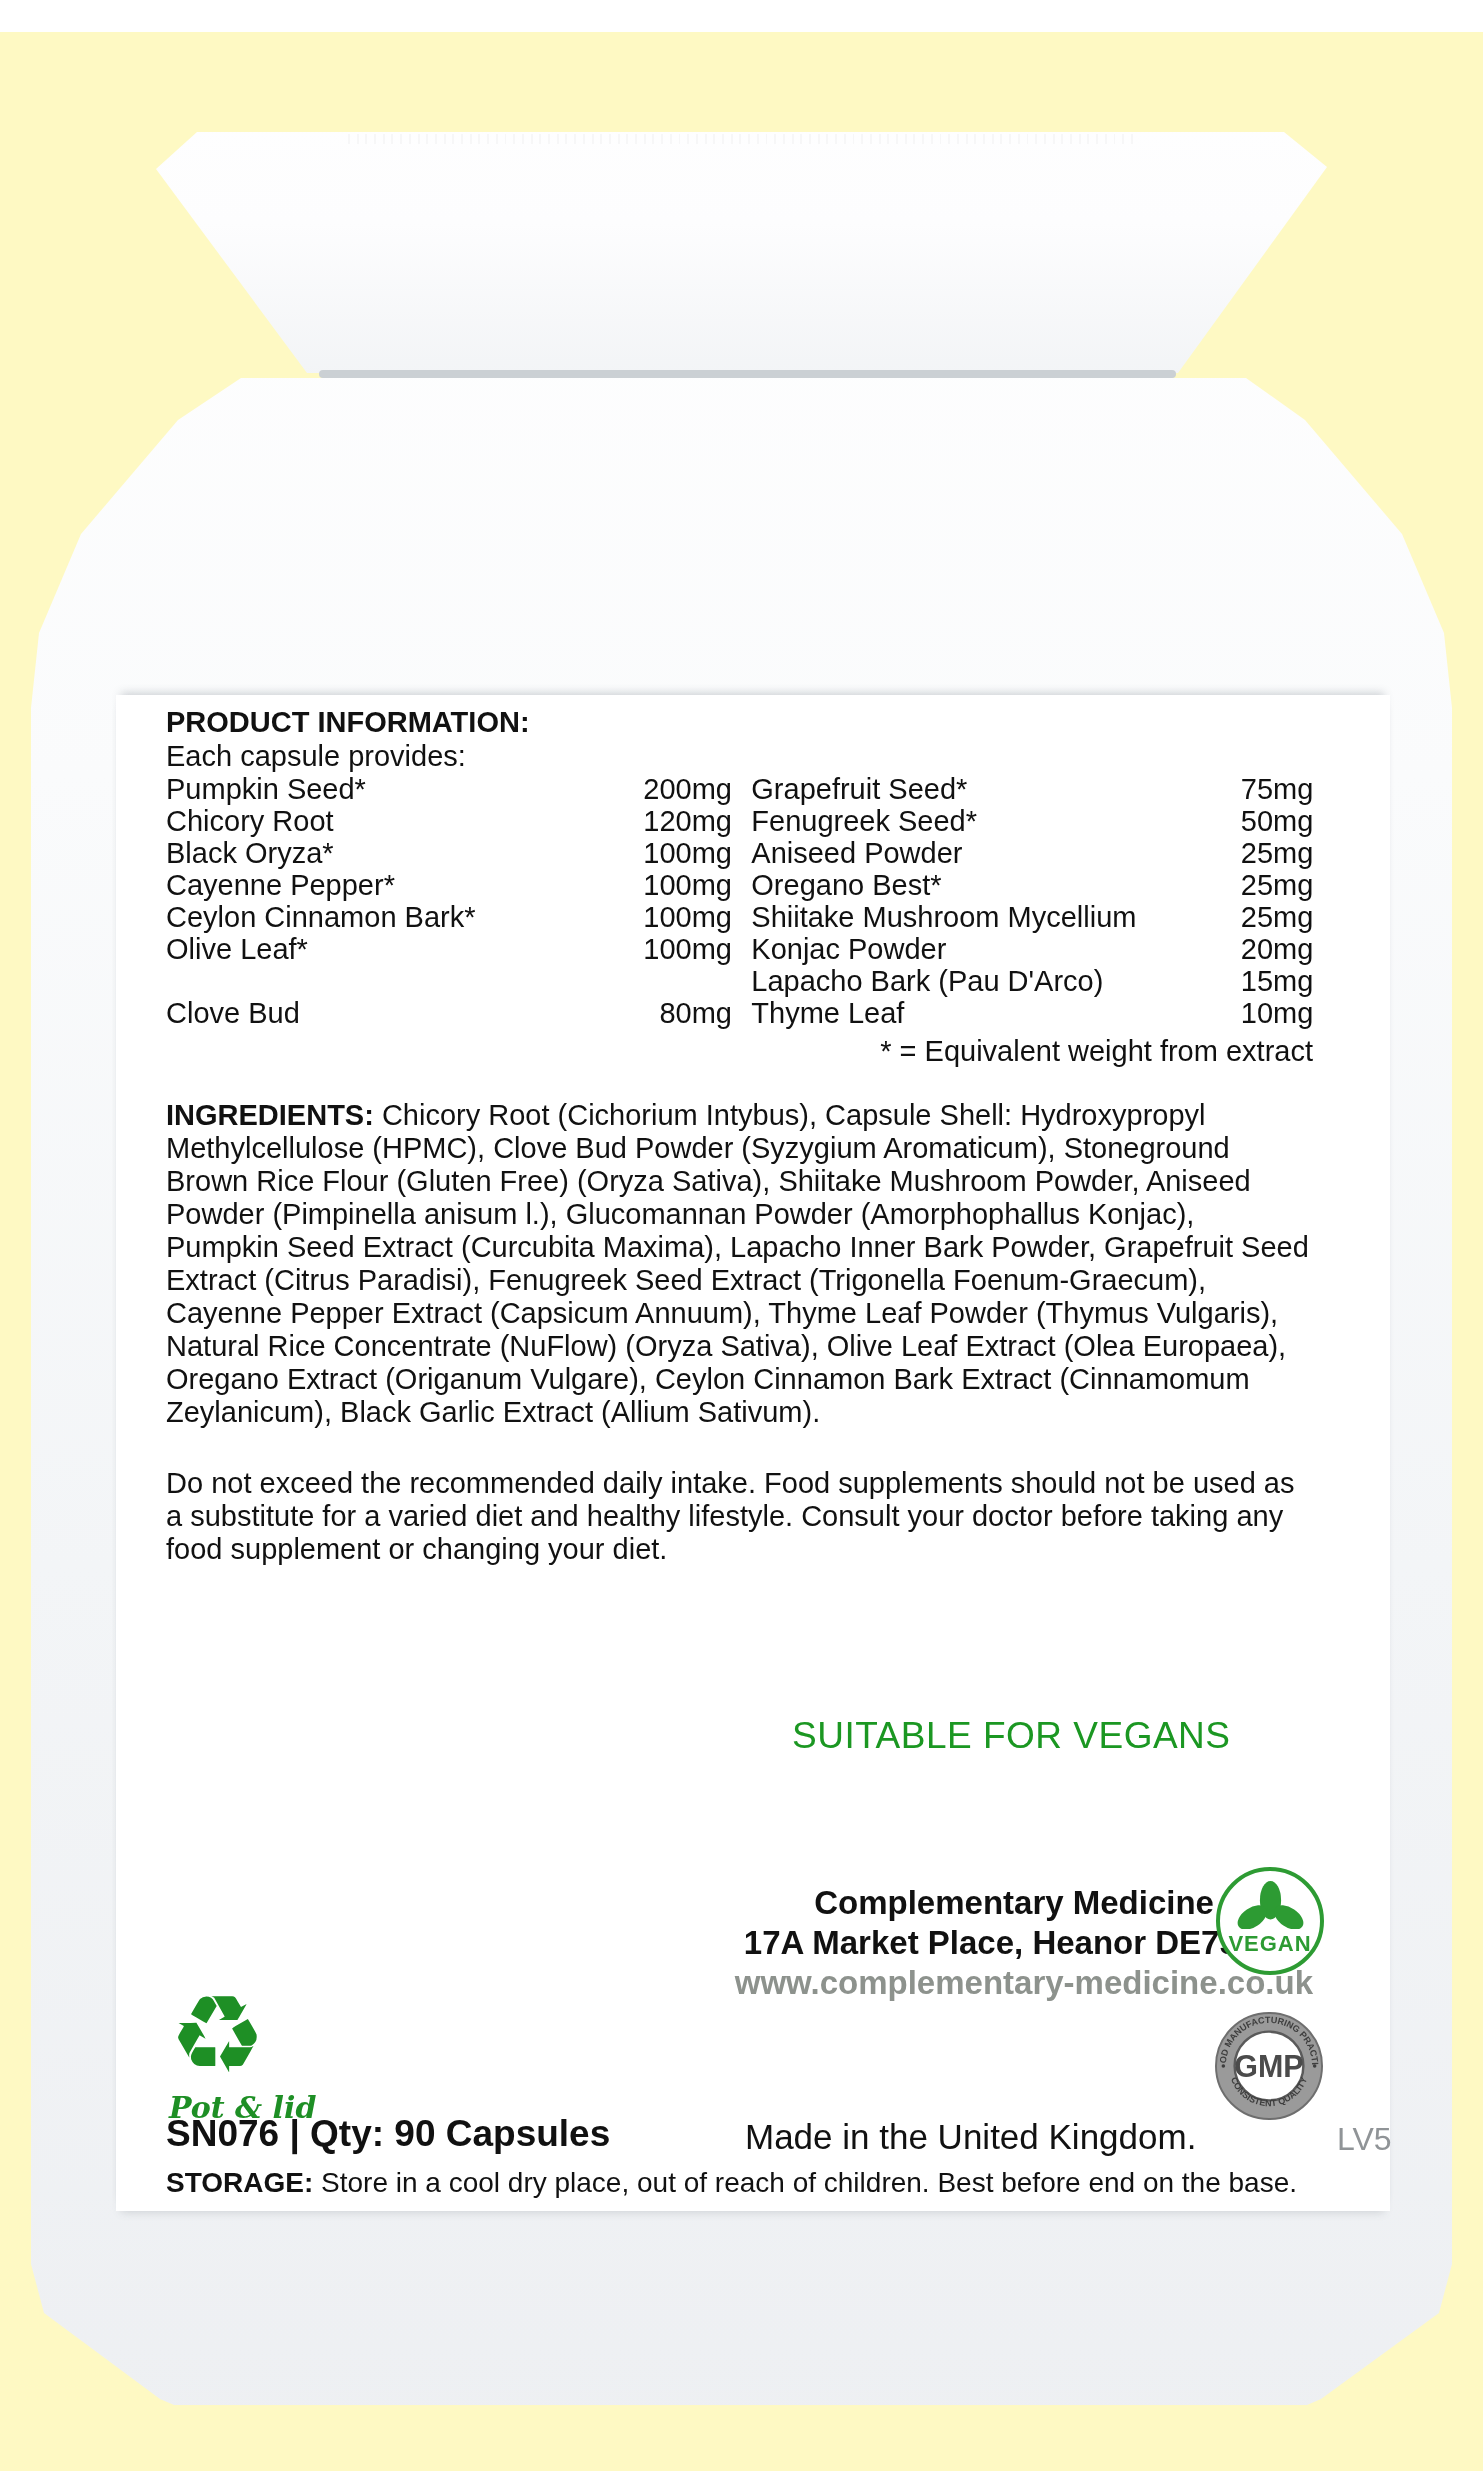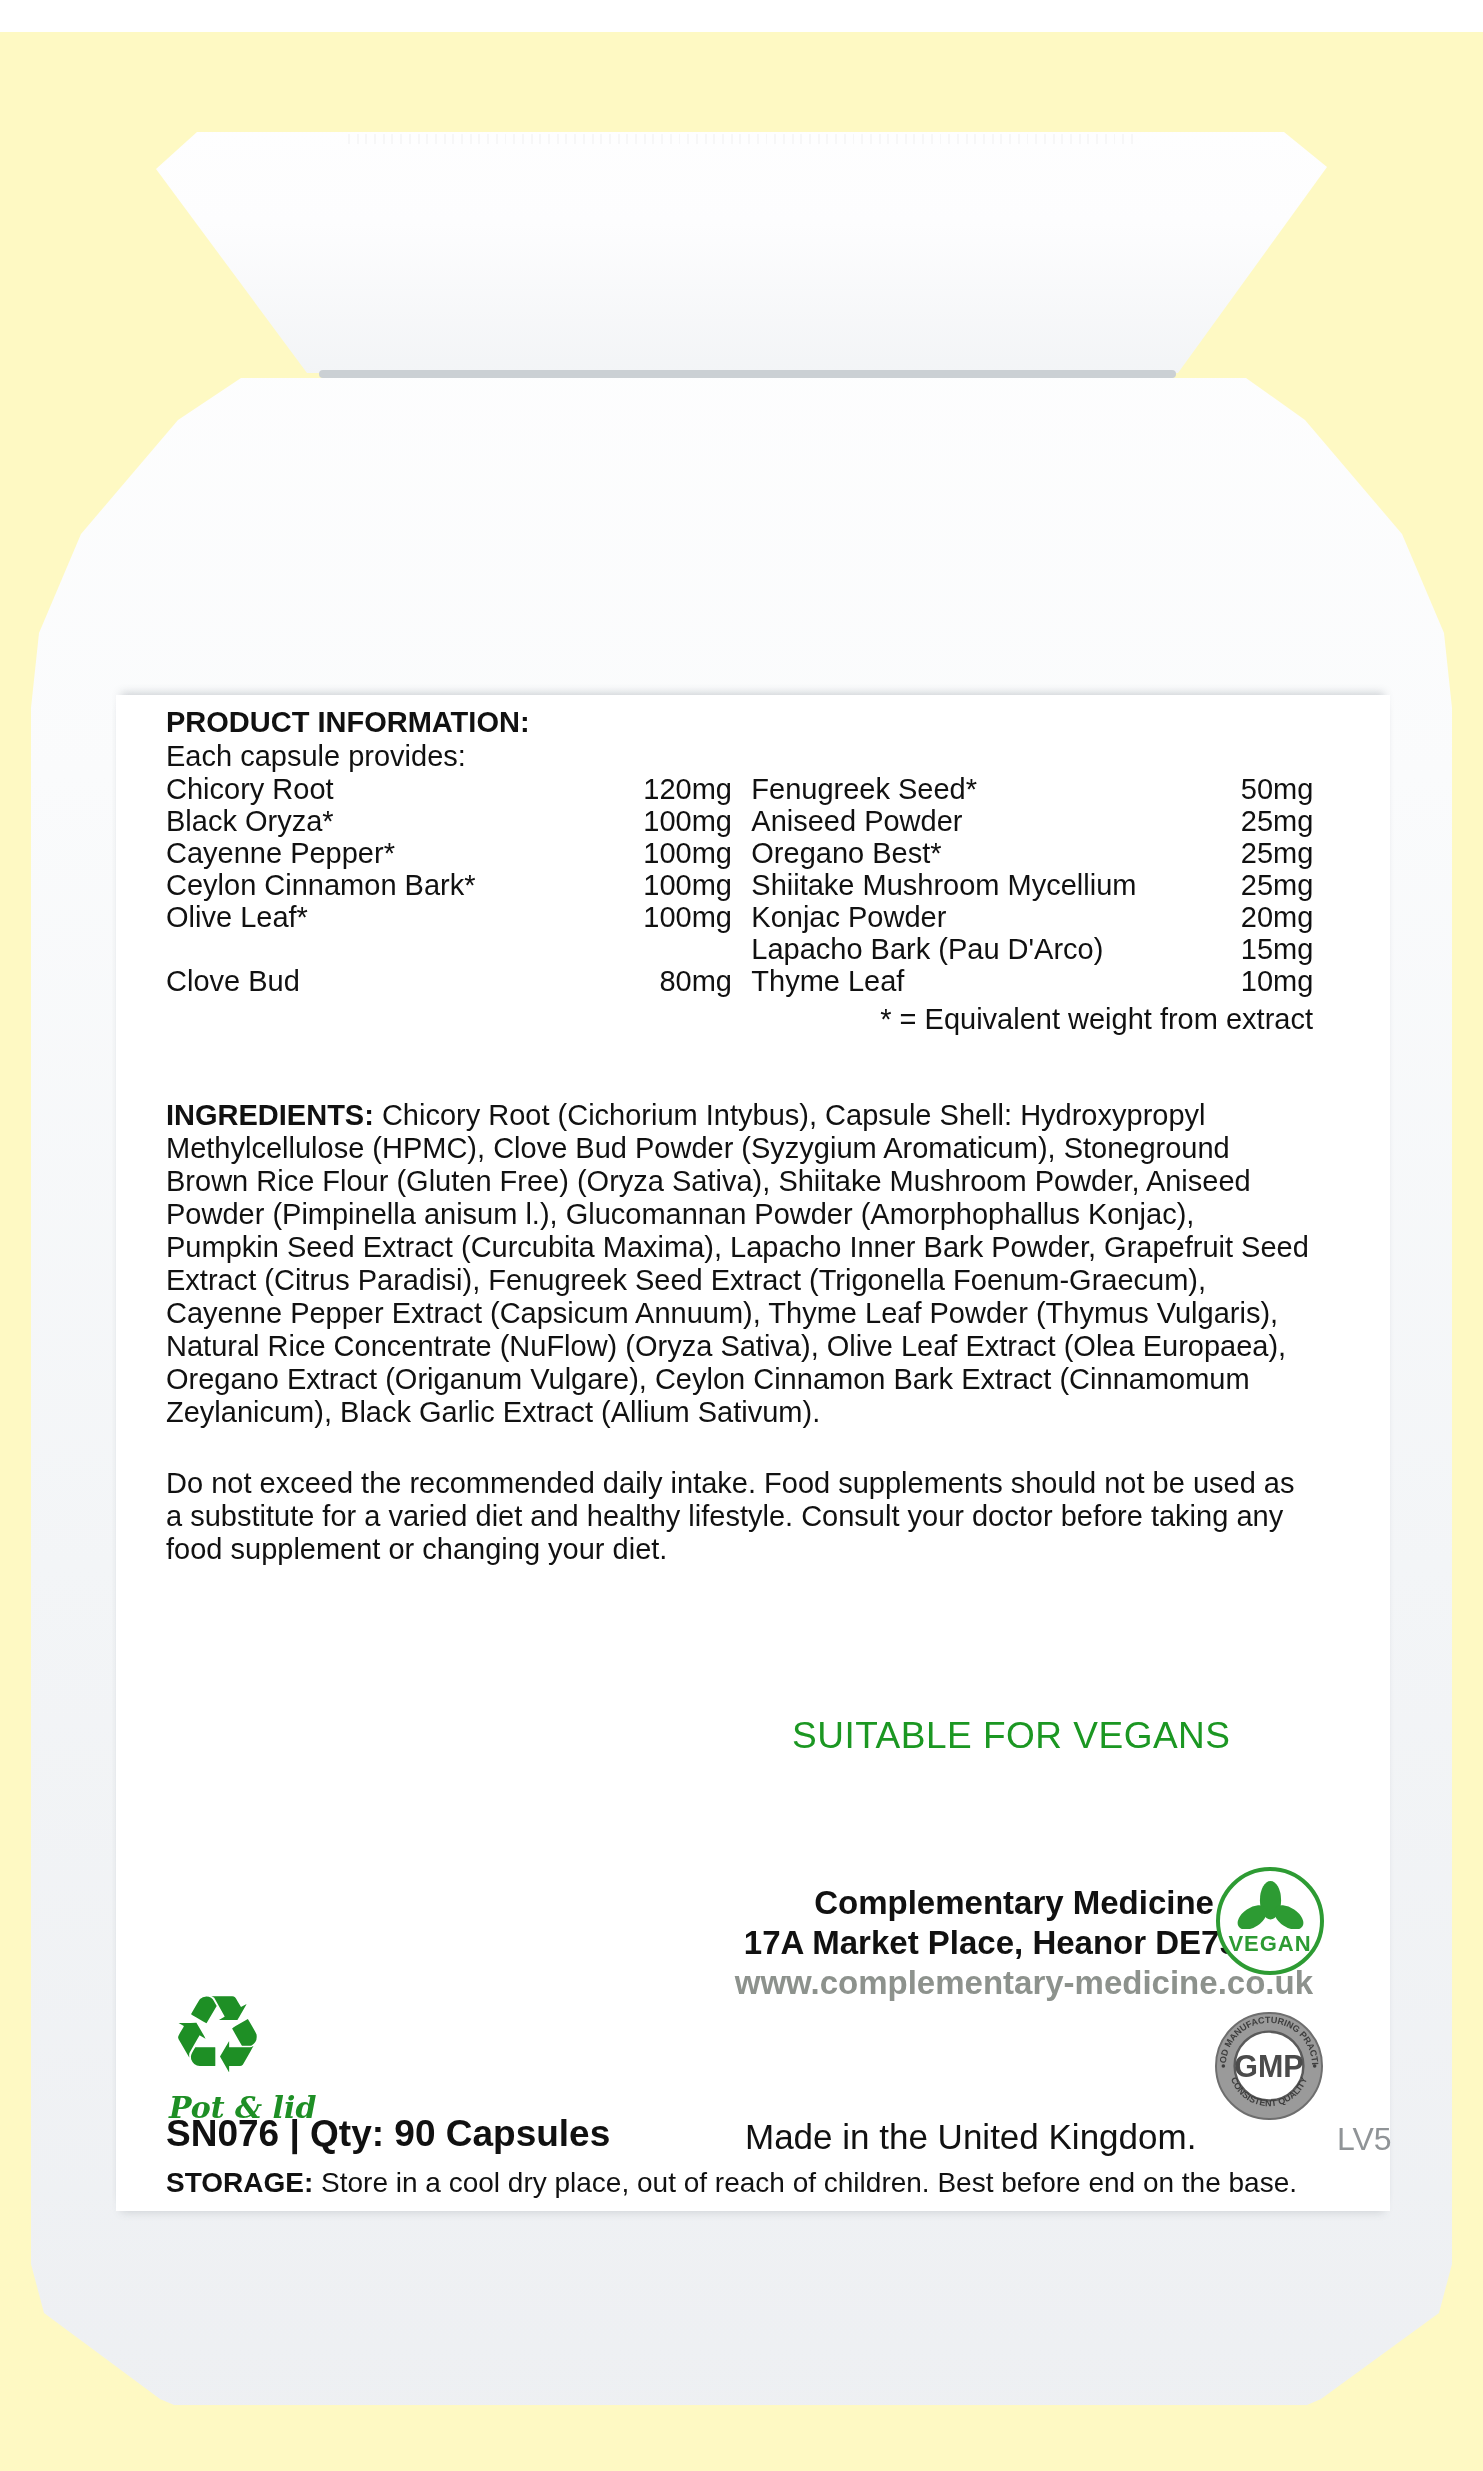--- a/index.html
+++ b/index.html
@@ -68,20 +68,26 @@
   <div class="cap"></div>
   <div class="cap-ridges"></div>
   <div class="cap-shadow"></div>
 
   <div class="label">
 
     <div class="sec sec-product">
       <div class="pi-head">PRODUCT INFORMATION:</div>
       <div class="pi-sub">Each capsule provides:</div>
 
+      <div class="pi-row">
+        <span class="nm">Pumpkin Seed*</span>
+        <span class="amt">200mg</span>
+        <span class="nm nm2">Grapefruit Seed*</span>
+        <span class="amt">75mg</span>
+      </div>
       <div class="pi-row">
         <span class="nm">Chicory Root</span>
         <span class="amt">120mg</span>
         <span class="nm nm2">Fenugreek Seed*</span>
         <span class="amt">50mg</span>
       </div>
       <div class="pi-row">
         <span class="nm">Black Oryza*</span>
         <span class="amt">100mg</span>
         <span class="nm nm2">Aniseed Powder</span>

